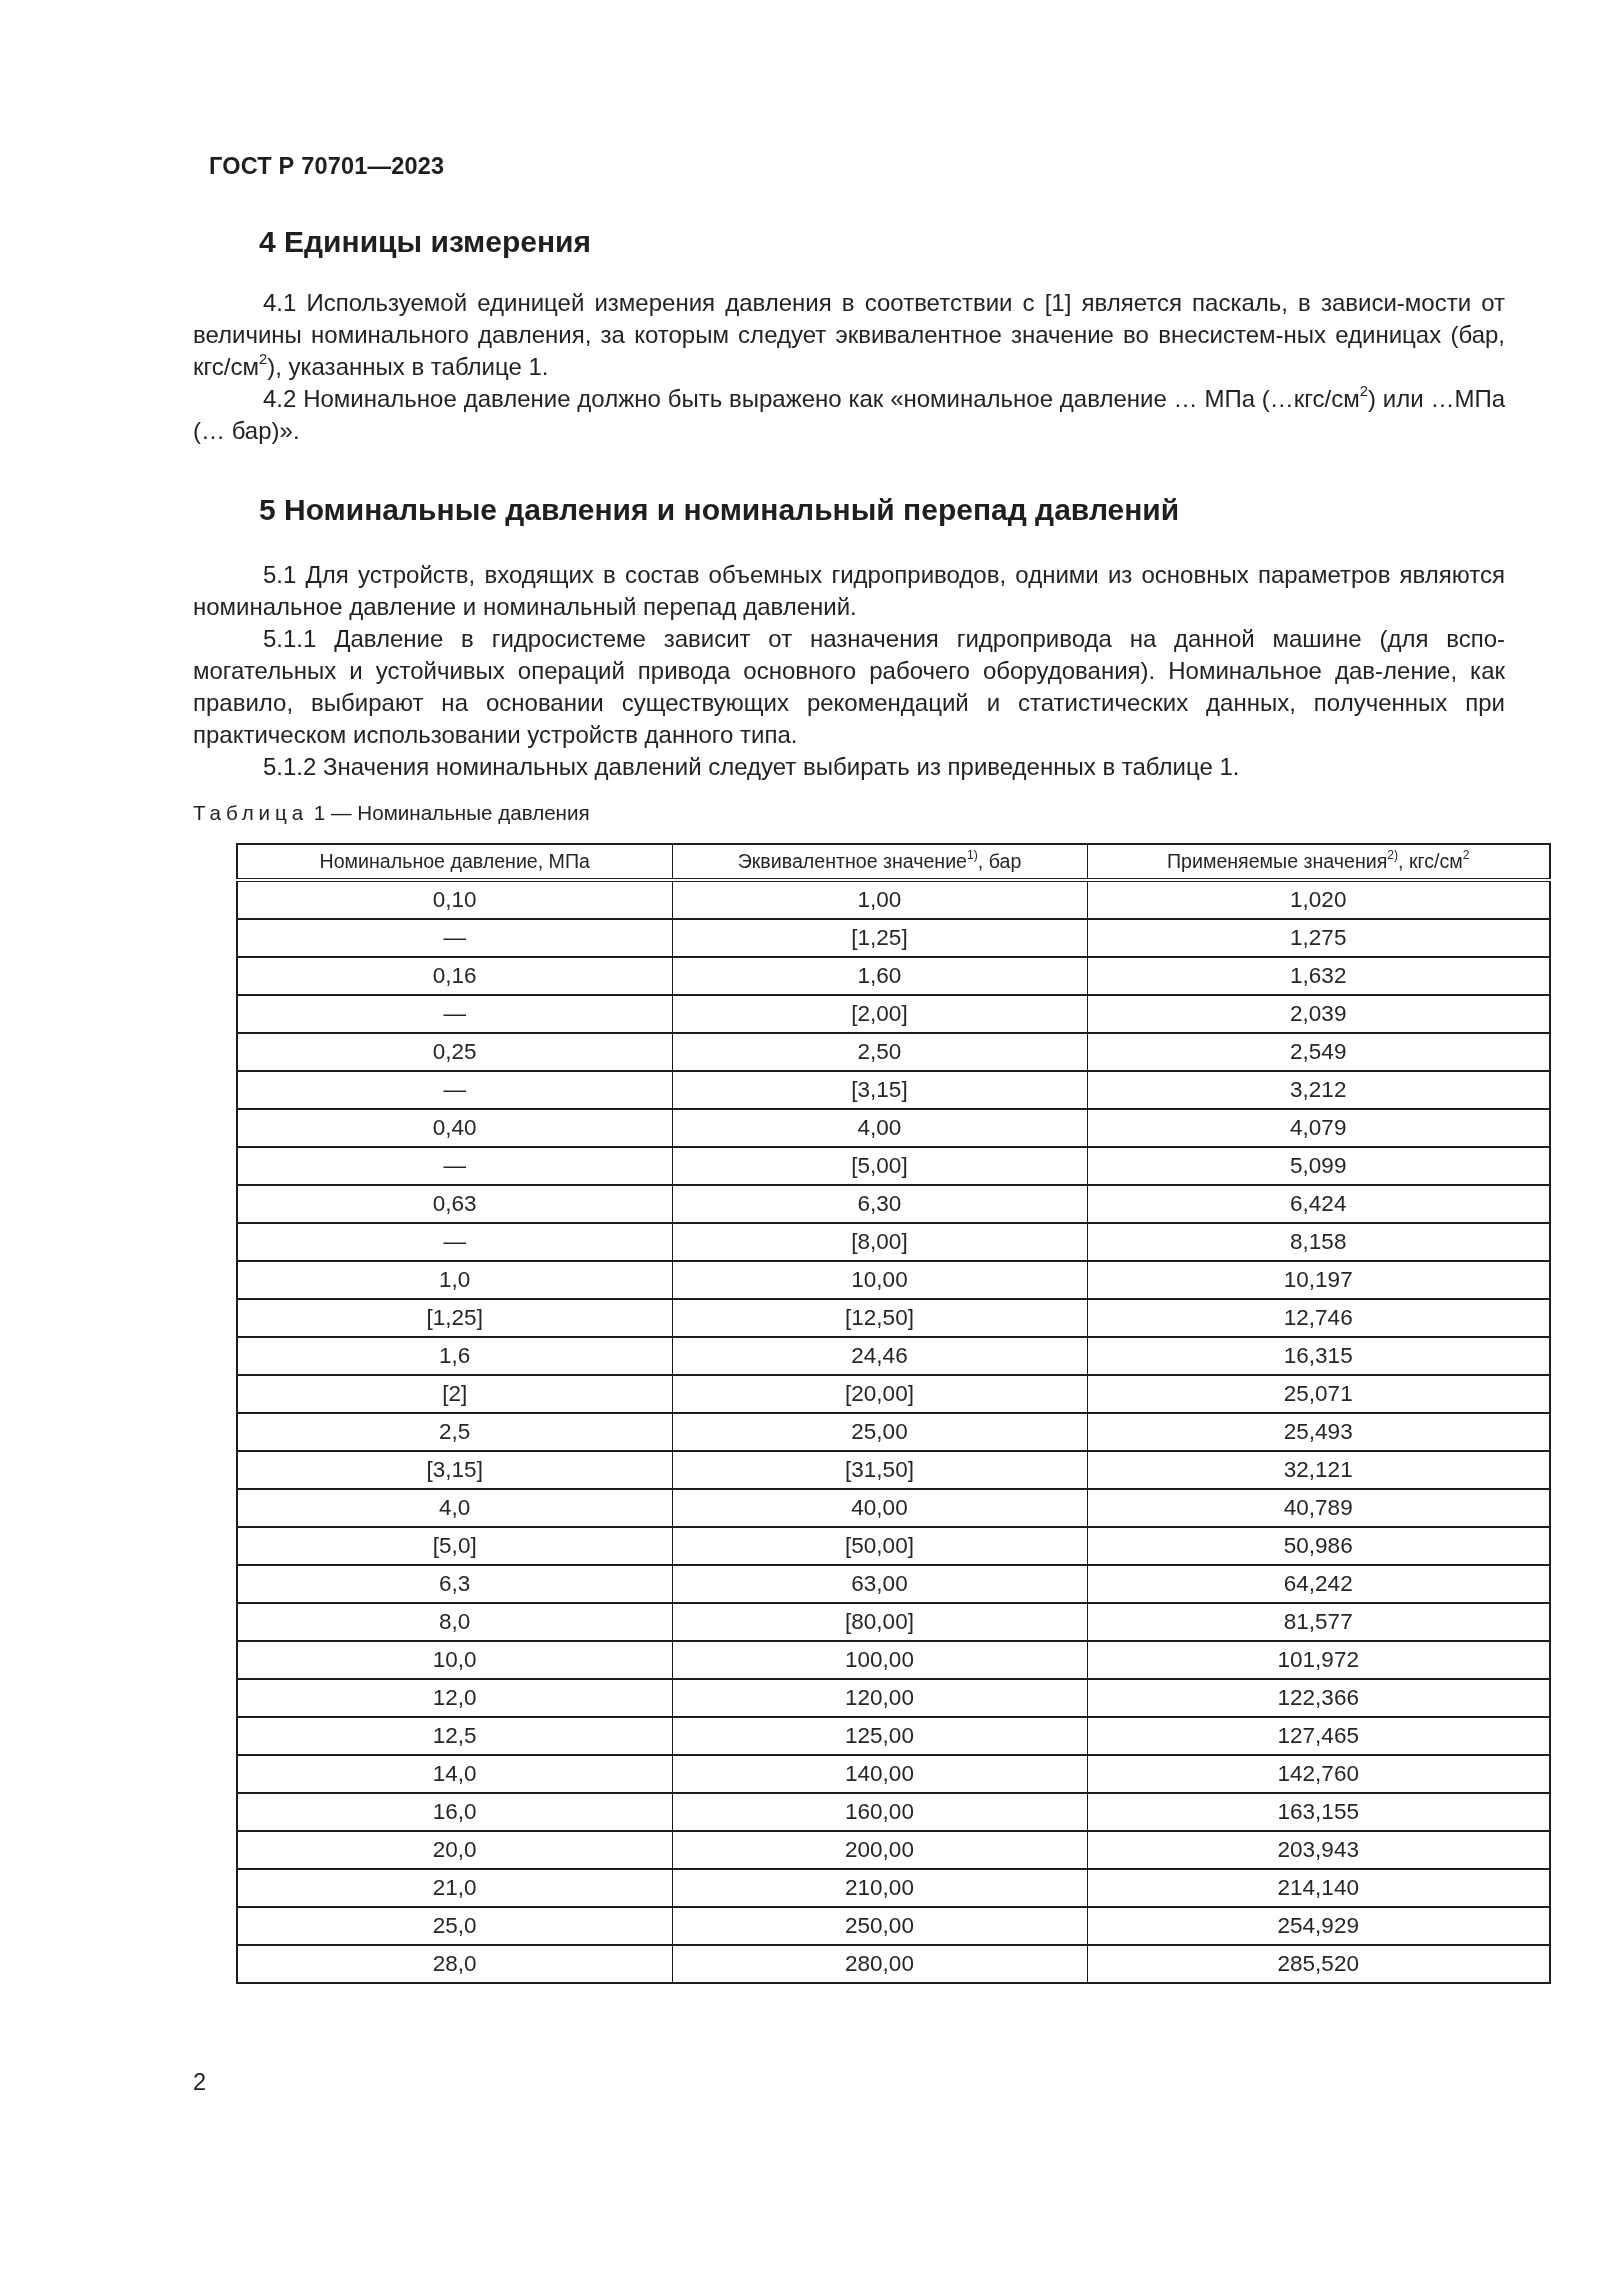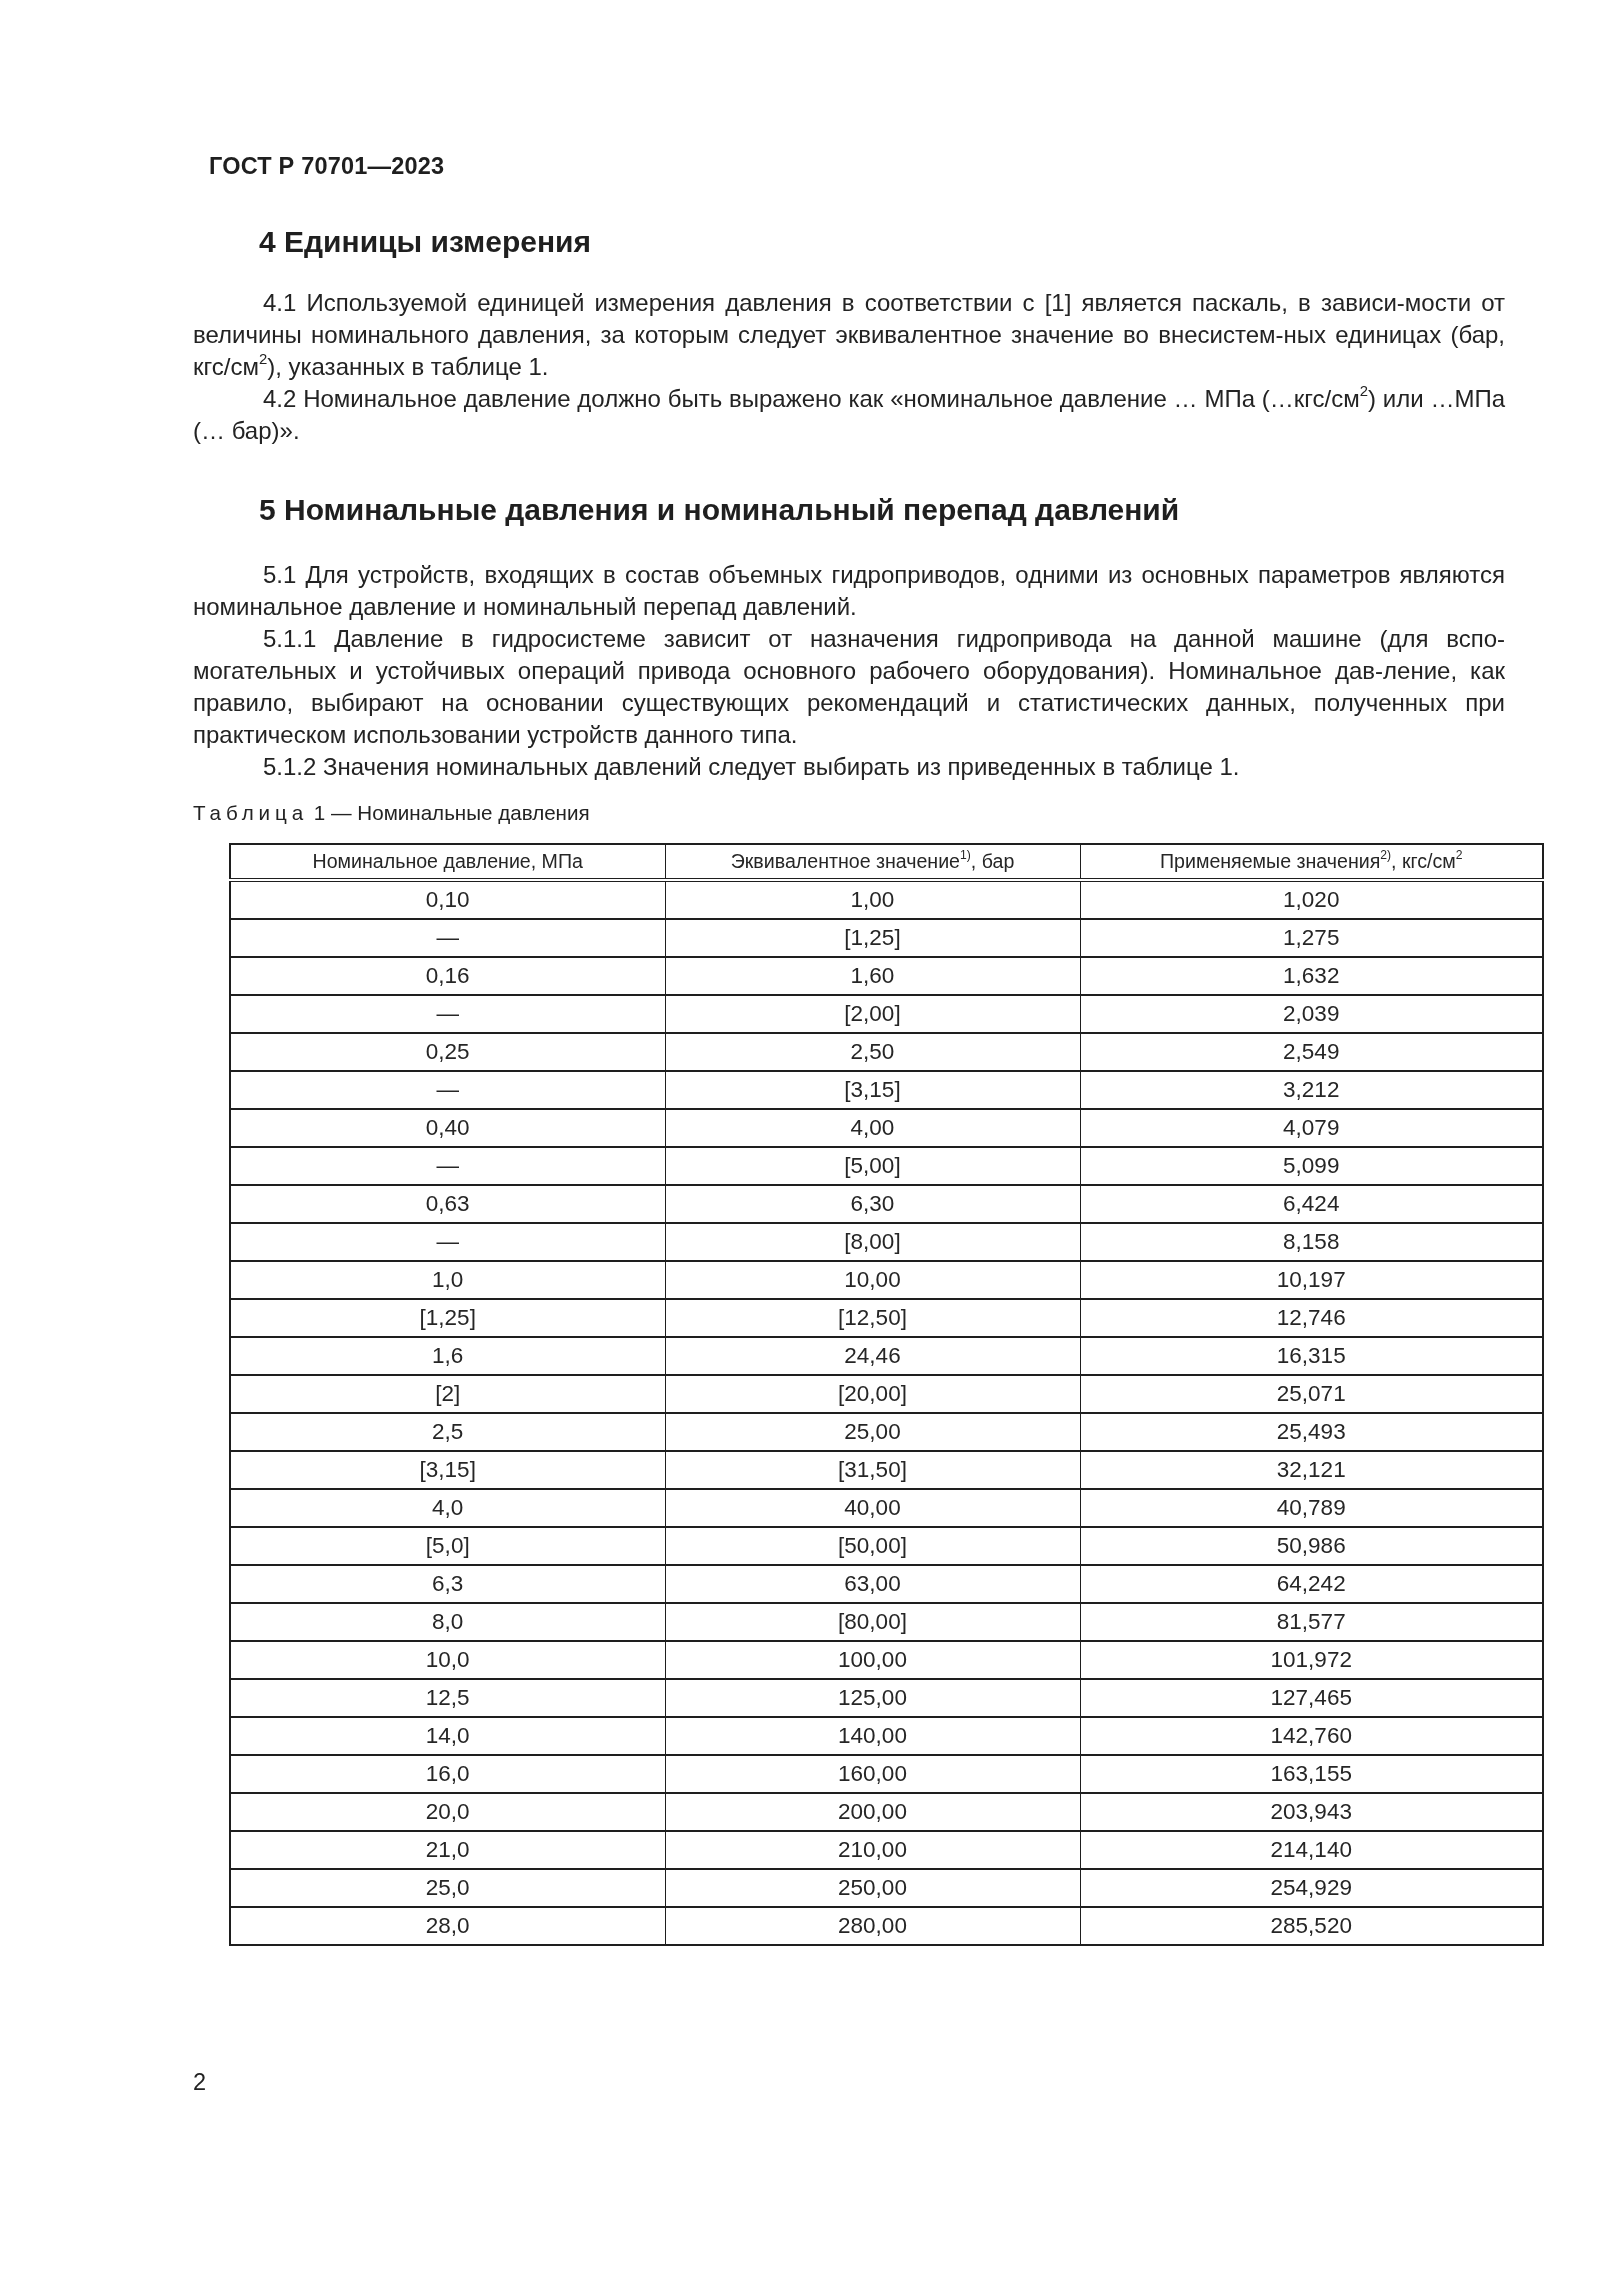--- a/index.html
+++ b/index.html
@@ -64,21 +64,21 @@
     font-size: 20.6px;
     color: #232323;
     white-space: nowrap;
   }
   .table-caption .spaced {
     letter-spacing: 4.9px;
   }
 
   .table-wrap {
     position: absolute;
-    left: 193px;
+    left: 200px;
     top: 843px;
     width: 1384px;
     padding-left: 36px;
   }
   table {
     width: 1312px;
     border-collapse: collapse;
     table-layout: fixed;
     border: 2.9px solid #1e1e1e;
   }
@@ -258,20 +258,25 @@
           <td>8,0</td>
           <td>[80,00]</td>
           <td>81,577</td>
         </tr>
         <tr>
           <td>10,0</td>
           <td>100,00</td>
           <td>101,972</td>
         </tr>
         <tr>
+          <td>12,0</td>
+          <td>120,00</td>
+          <td>122,366</td>
+        </tr>
+        <tr>
           <td>12,5</td>
           <td>125,00</td>
           <td>127,465</td>
         </tr>
         <tr>
           <td>14,0</td>
           <td>140,00</td>
           <td>142,760</td>
         </tr>
         <tr>

